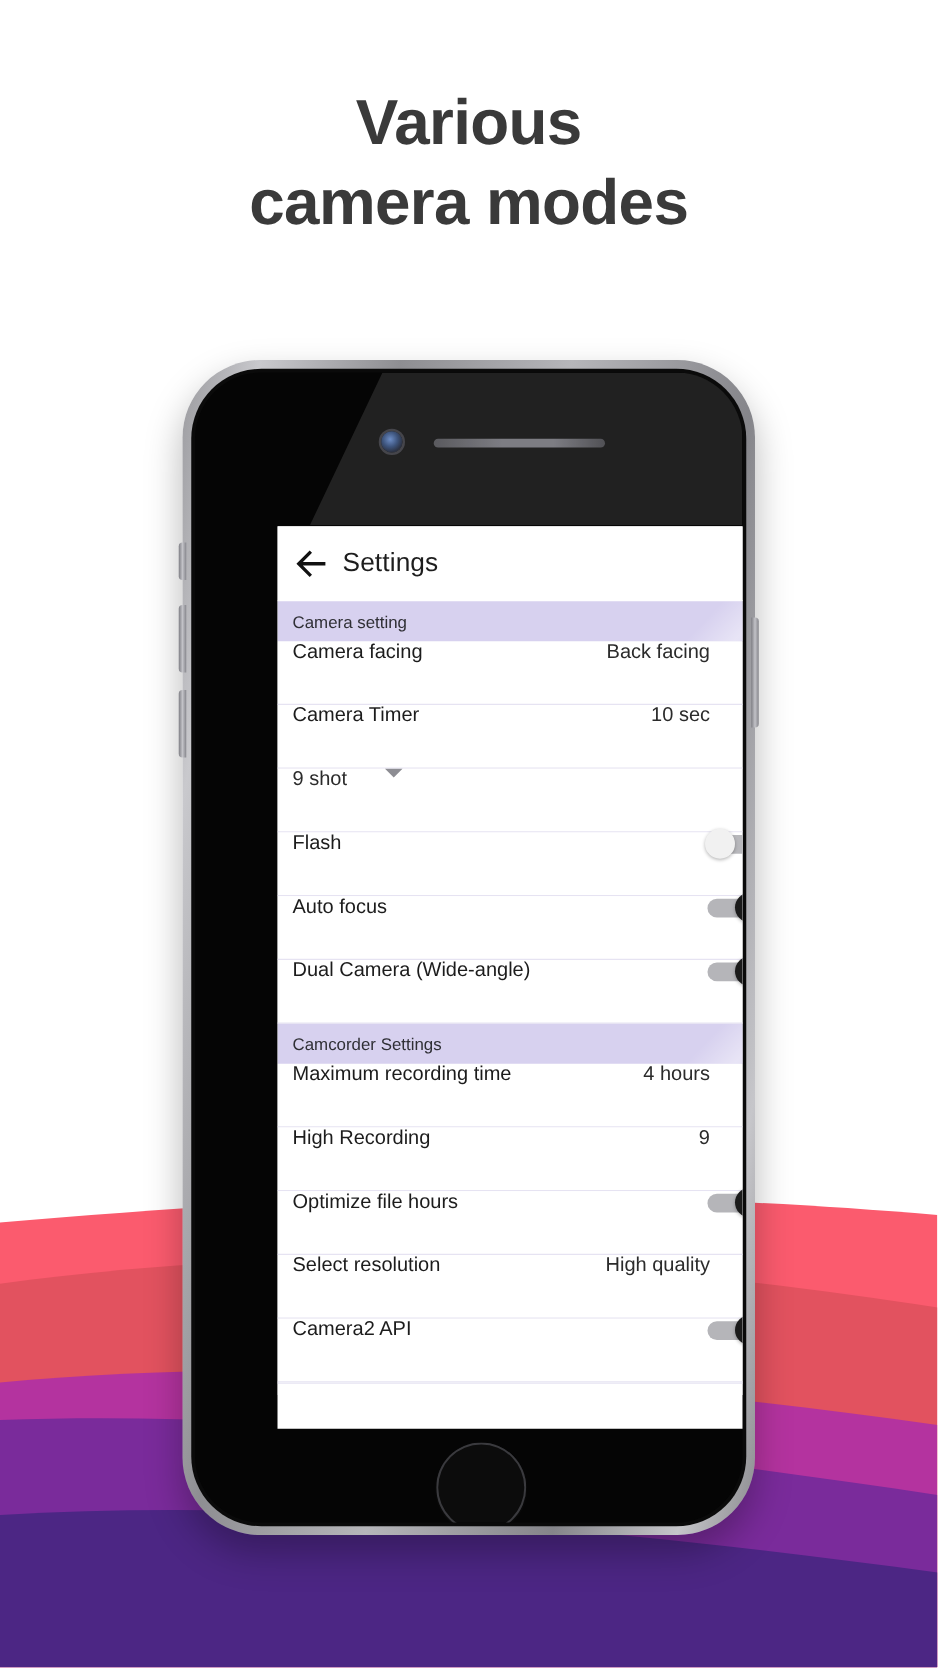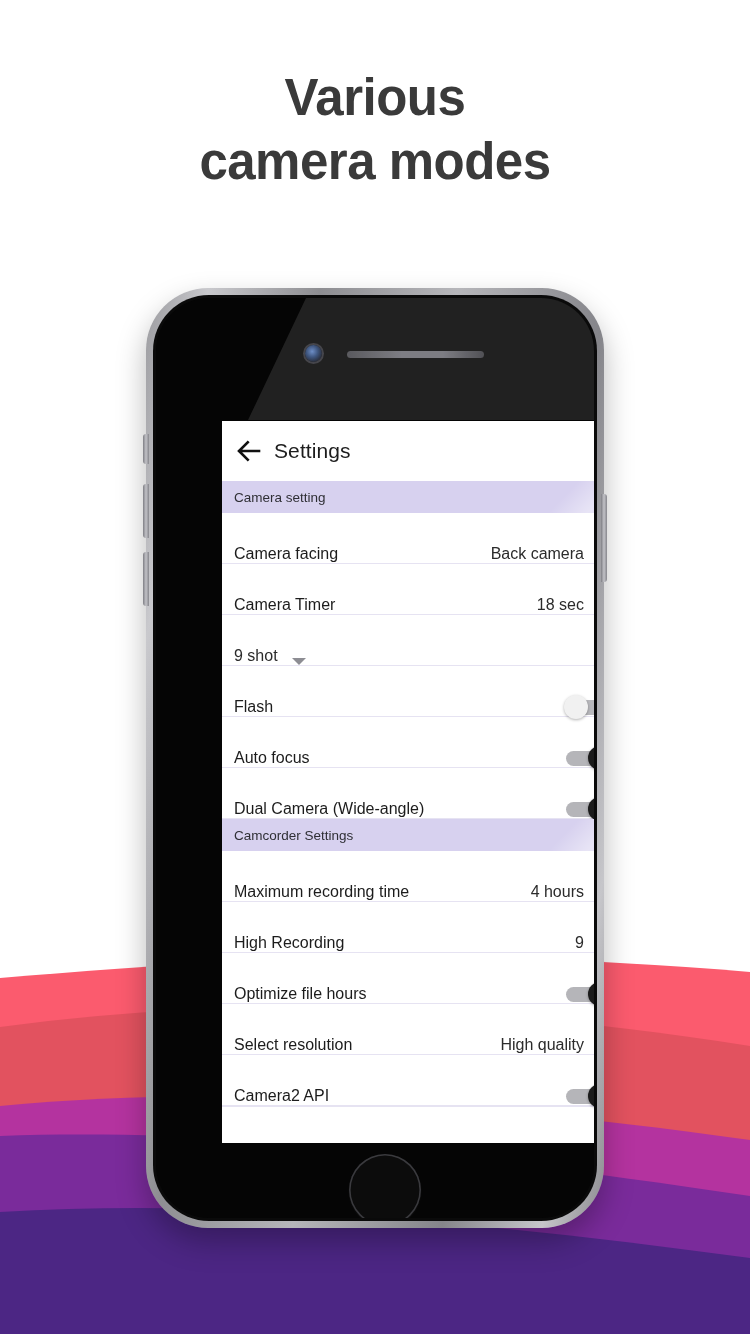--- a/index.html
+++ b/index.html
@@ -120,23 +120,24 @@
     width:190px; height:140px;
     background:linear-gradient(125deg, rgba(255,255,255,0) 40%, rgba(255,255,255,0.42) 52%, rgba(255,255,255,0.10) 75%);
     transform:rotate(8deg);
     pointer-events:none;
   }
   .section-header span { position:relative; z-index:2; }
 
   .row {
     height:51px;
     background:#ffffff;
-    display:flex; align-items:flex-end;
+    display:flex; align-items:flex-start;
     padding:0 14px 0 12px;
     border-bottom:1px solid #e6e3f2;
+    gap:16px;
   }
   .row-label { font-size:16px; color:#1c1c1c; flex:1 1 auto; white-space:nowrap; }
   .row-value { font-size:16px; color:#2b2b2b; margin-right:14px; white-space:nowrap; }
 
   .caret {
     width:0; height:0;
     border-left:7px solid transparent;
     border-right:7px solid transparent;
     border-top:7px solid #8d8d93;
     flex:0 0 auto;
@@ -201,27 +202,27 @@
             <div class="appbar-title">Settings</div>
           </div>
 
           <div class="section-header">
             <div class="sheen"></div>
             <span>Camera setting</span>
           </div>
 
           <div class="row">
             <div class="row-label">Camera facing</div>
-            <div class="row-value">Back camera</div>
+            <div class="row-value">Back facing</div>
             <div class="caret"></div>
           </div>
 
           <div class="row">
             <div class="row-label">Camera Timer</div>
-            <div class="row-value">18 sec</div>
+            <div class="row-value">10 sec</div>
             <div class="caret"></div>
           </div>
 
           <div class="row">
             <div class="row-value">9 shot</div>
             <div class="caret"></div>
           </div>
 
           <div class="row">
             <div class="row-label">Flash</div>

